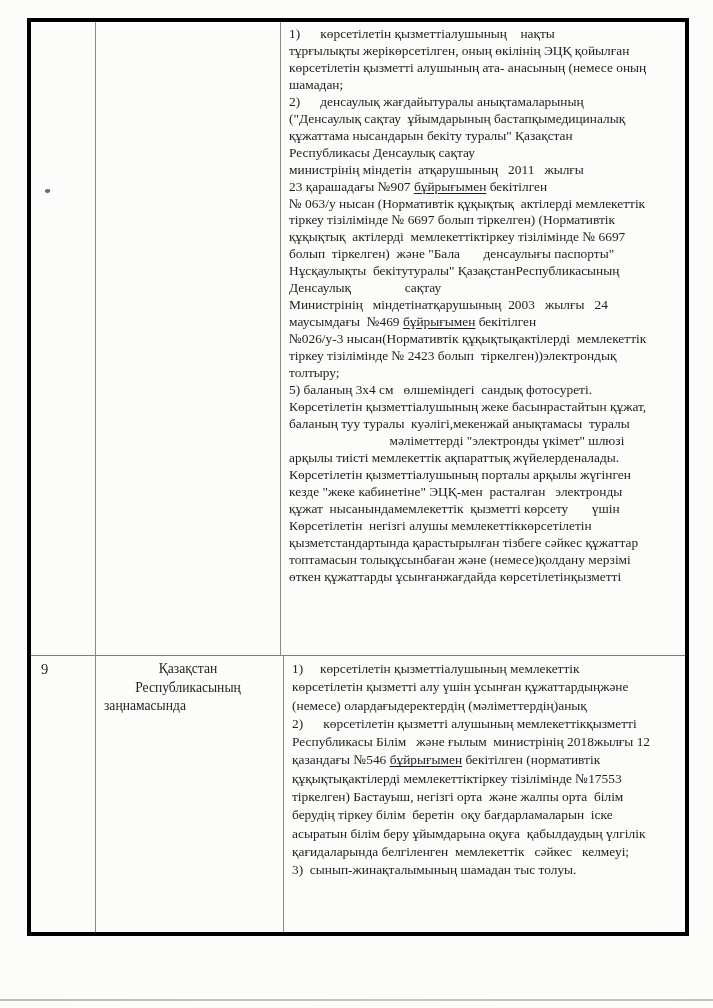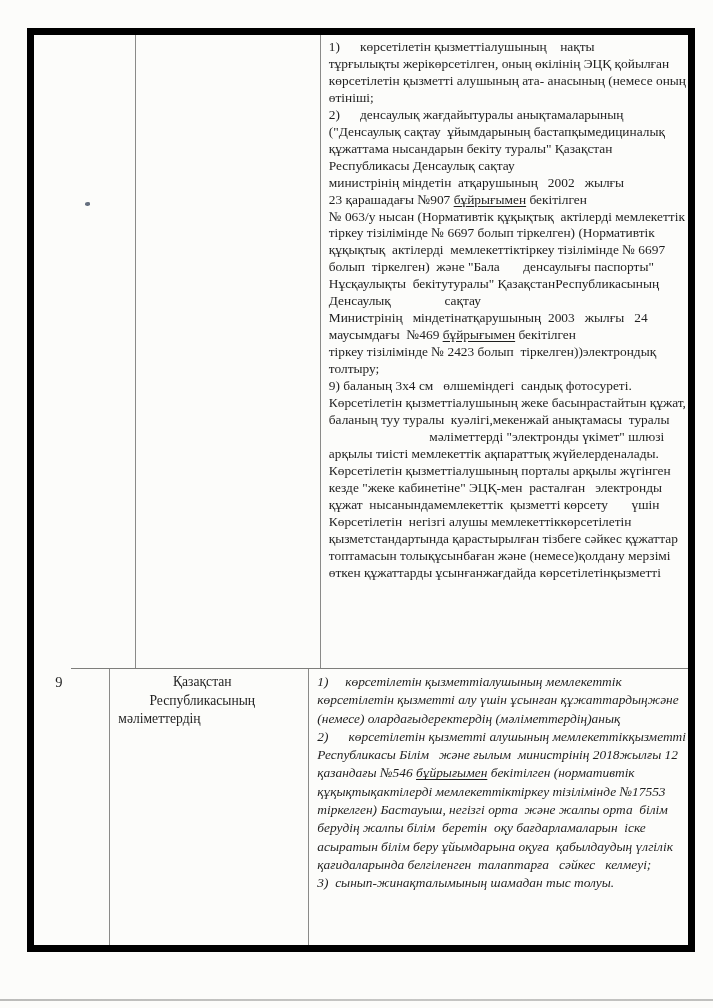--- a/index.html
+++ b/index.html
@@ -5,42 +5,41 @@
   html,body{margin:0;padding:0;background:#ffffff;}
   body{width:713px;height:1008px;}
   .page{
     position:relative;width:713px;height:1008px;
     background:#fcfcfa;overflow:hidden;
     font-family:"Liberation Serif", serif;
     color:#1e1e1e;
     -webkit-font-smoothing:antialiased;
   }
   .doc-table{
-    position:absolute;left:27px;top:28px;width:654px;height:910px;
-    border:7px solid #000000;
+    position:absolute;left:27px;top:18px;width:654px;height:910px;
+    border:4px solid #000000;
     display:flex;flex-direction:column;
     background:transparent;
-    align-items:flex-end;
   }
   .trow{display:flex;}
   .trow-1{height:633px;border-bottom:1px solid #7e7e7b;}
   .trow-2{flex:1;}
   .cell{overflow:hidden;}
   .c1{width:64px;border-right:1px solid #8a8a88;position:relative;flex:0 0 auto;}
   .c2{width:184px;border-right:1px solid #8a8a88;flex:0 0 auto;}
   .c3{flex:1;padding:4px 2px 0 8px;}
   .content .tline{
     white-space:pre;
     font-size:13.4px;
     line-height:16.95px;
     letter-spacing:0px;
   }
-  .trow-2 .content .tline{line-height:18.3px;font-style:italic;}
+  .trow-2 .content .tline{line-height:18.3px;}
   .content u{text-underline-offset:2px;}
-  .trow-2 .c2{padding-top:4px;padding-right:14px;}
+  .trow-2 .c2{padding-top:4px;padding-right:3px;}
   .c2 .tline{
     white-space:pre;font-size:13.6px;line-height:18.5px;text-align:center;
   }
   .c2 .tline:nth-child(3){text-align:left;padding-left:8px;}
   .rownum{display:block;padding:5px 0 0 10px;font-size:14.5px;}
   .ink-speck{
     position:absolute;left:14px;top:167px;width:5px;height:4px;
     background:#4a5669;border-radius:60% 40% 50% 50%;opacity:.85;
   }
   .scan-bottom-edge{
@@ -57,38 +56,39 @@
     <div class="trow trow-1">
       <div class="cell c1">
         <span class="ink-speck"></span>
       </div>
       <div class="cell c2"></div>
       <div class="cell c3">
         <div class="content">
             <div class="tline">1)      көрсетілетін қызметтіалушының    нақты</div>
             <div class="tline">тұрғылықты жерікөрсетілген, оның өкілінің ЭЦҚ қойылған</div>
             <div class="tline">көрсетілетін қызметті алушының ата- анасының (немесе оның</div>
-            <div class="tline">өтініші;</div>
+            <div class="tline">шамадан;</div>
             <div class="tline">2)      денсаулық жағдайытуралы анықтамаларының</div>
             <div class="tline">("Денсаулық сақтау  ұйымдарының бастапқымедициналық</div>
             <div class="tline">құжаттама нысандарын бекіту туралы" Қазақстан</div>
             <div class="tline">Республикасы Денсаулық сақтау</div>
-            <div class="tline">министрінің міндетін  атқарушының   2002   жылғы</div>
+            <div class="tline">министрінің міндетін  атқарушының   2011   жылғы</div>
             <div class="tline">23 қарашадағы №907 <u>бұйрығымен</u> бекітілген</div>
             <div class="tline">№ 063/у нысан (Нормативтік құқықтық  актілерді мемлекеттік</div>
             <div class="tline">тіркеу тізілімінде № 6697 болып тіркелген) (Нормативтік</div>
             <div class="tline">құқықтық  актілерді  мемлекеттіктіркеу тізілімінде № 6697</div>
             <div class="tline">болып  тіркелген)  және "Бала       денсаулығы паспорты"</div>
             <div class="tline">Нұсқаулықты  бекітутуралы" ҚазақстанРеспубликасының</div>
             <div class="tline">Денсаулық                сақтау</div>
             <div class="tline">Министрінің   міндетінатқарушының  2003   жылғы   24</div>
             <div class="tline">маусымдағы  №469 <u>бұйрығымен</u> бекітілген</div>
+            <div class="tline">№026/у-3 нысан(Нормативтік құқықтықактілерді  мемлекеттік</div>
             <div class="tline">тіркеу тізілімінде № 2423 болып  тіркелген))электрондық</div>
             <div class="tline">толтыру;</div>
-            <div class="tline">9) баланың 3х4 см   өлшеміндегі  сандық фотосуреті.</div>
+            <div class="tline">5) баланың 3х4 см   өлшеміндегі  сандық фотосуреті.</div>
             <div class="tline">Көрсетілетін қызметтіалушының жеке басынрастайтын құжат,</div>
             <div class="tline">баланың туу туралы  куәлігі,мекенжай анықтамасы  туралы</div>
             <div class="tline">                              мәліметтерді "электронды үкімет" шлюзі</div>
             <div class="tline">арқылы тиісті мемлекеттік ақпараттық жүйелерденалады.</div>
             <div class="tline">Көрсетілетін қызметтіалушының порталы арқылы жүгінген</div>
             <div class="tline">кезде "жеке кабинетіне" ЭЦҚ-мен  расталған   электронды</div>
             <div class="tline">құжат  нысанындамемлекеттік  қызметті көрсету       үшін</div>
             <div class="tline">Көрсетілетін  негізгі алушы мемлекеттіккөрсетілетін</div>
             <div class="tline">қызметстандартында қарастырылған тізбеге сәйкес құжаттар</div>
             <div class="tline">топтамасын толықұсынбаған және (немесе)қолдану мерзімі</div>
@@ -97,35 +97,35 @@
       </div>
     </div>
 
     <div class="trow trow-2">
       <div class="cell c1">
         <span class="rownum">9</span>
       </div>
       <div class="cell c2">
           <div class="tline">Қазақстан</div>
           <div class="tline">Республикасының</div>
-          <div class="tline">мәліметтердің</div>
+          <div class="tline">заңнамасында</div>
         </div>
       <div class="cell c3">
         <div class="content">
             <div class="tline">1)     көрсетілетін қызметтіалушының мемлекеттік</div>
             <div class="tline">көрсетілетін қызметті алу үшін ұсынған құжаттардыңжәне</div>
             <div class="tline">(немесе) олардағыдеректердің (мәліметтердің)анық</div>
             <div class="tline">2)      көрсетілетін қызметті алушының мемлекеттікқызметті</div>
             <div class="tline">Республикасы Білім   және ғылым  министрінің 2018жылғы 12</div>
             <div class="tline">қазандағы №546 <u>бұйрығымен</u> бекітілген (нормативтік</div>
             <div class="tline">құқықтықактілерді мемлекеттіктіркеу тізілімінде №17553</div>
             <div class="tline">тіркелген) Бастауыш, негізгі орта  және жалпы орта  білім</div>
-            <div class="tline">берудің жалпы білім  беретін  оқу бағдарламаларын  іске</div>
+            <div class="tline">берудің тіркеу білім  беретін  оқу бағдарламаларын  іске</div>
             <div class="tline">асыратын білім беру ұйымдарына оқуға  қабылдаудың үлгілік</div>
-            <div class="tline">қағидаларында белгіленген  талаптарға   сәйкес   келмеуі;</div>
+            <div class="tline">қағидаларында белгіленген  мемлекеттік   сәйкес   келмеуі;</div>
             <div class="tline">3)  сынып-жинақталымының шамадан тыс толуы.</div>
           </div>
       </div>
     </div>
 
   </div>
 
   <div class="scan-bottom-edge"></div>
 </div>
 

